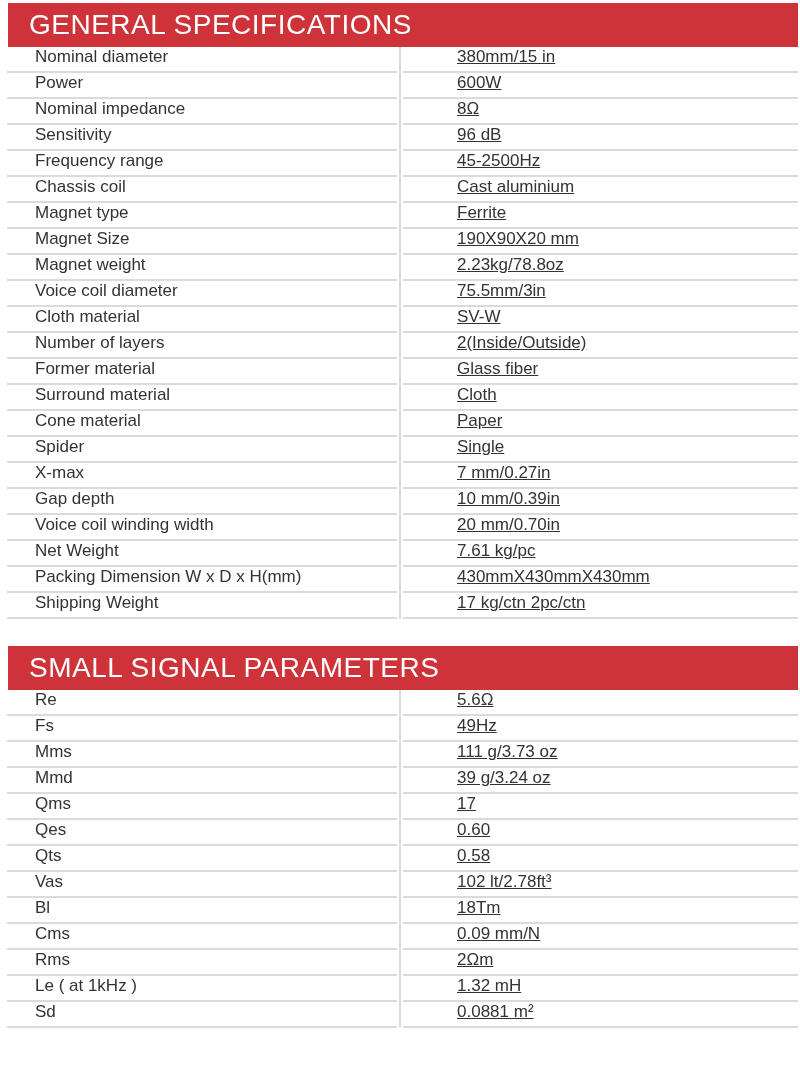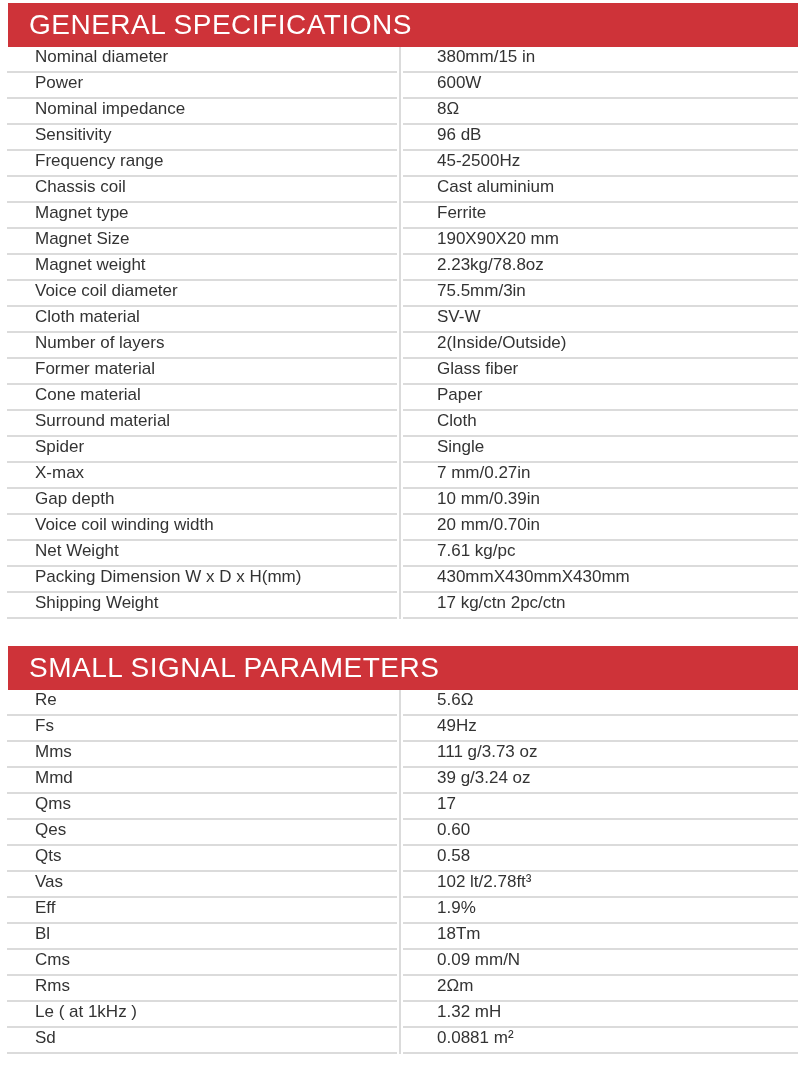--- a/index.html
+++ b/index.html
@@ -52,24 +52,25 @@
     align-items: flex-start;
   }
   .spec-label {
     padding-left: 28px;
     font-size: 17px;
     color: var(--text-dark);
     white-space: nowrap;
   }
   .spec-value {
     position: absolute;
-    left: 430px;
+    left: 450px;
     font-size: 17px;
     color: var(--text-dark);
     white-space: nowrap;
+    text-decoration: underline;
   }
   .column-divider {
     position: absolute;
     top: 0;
     bottom: 0;
     left: 390px;
     width: 2px;
     background: var(--divider-gray);
     border-left: 2px solid #ffffff;
     border-right: 2px solid #ffffff;
@@ -136,26 +137,26 @@
   </div>
         <div class="spec-row">
     <div class="spec-label">Number of layers</div>
     <div class="spec-value">2(Inside/Outside)</div>
   </div>
         <div class="spec-row">
     <div class="spec-label">Former material</div>
     <div class="spec-value">Glass fiber</div>
   </div>
         <div class="spec-row">
+    <div class="spec-label">Surround material</div>
+    <div class="spec-value">Cloth</div>
+  </div>
+        <div class="spec-row">
     <div class="spec-label">Cone material</div>
     <div class="spec-value">Paper</div>
-  </div>
-        <div class="spec-row">
-    <div class="spec-label">Surround material</div>
-    <div class="spec-value">Cloth</div>
   </div>
         <div class="spec-row">
     <div class="spec-label">Spider</div>
     <div class="spec-value">Single</div>
   </div>
         <div class="spec-row">
     <div class="spec-label">X-max</div>
     <div class="spec-value">7 mm/0.27in</div>
   </div>
         <div class="spec-row">
@@ -213,24 +214,20 @@
   </div>
         <div class="spec-row">
     <div class="spec-label">Qts</div>
     <div class="spec-value">0.58</div>
   </div>
         <div class="spec-row">
     <div class="spec-label">Vas</div>
     <div class="spec-value">102 lt/2.78ft³</div>
   </div>
         <div class="spec-row">
-    <div class="spec-label">Eff</div>
-    <div class="spec-value">1.9%</div>
-  </div>
-        <div class="spec-row">
     <div class="spec-label">Bl</div>
     <div class="spec-value">18Tm</div>
   </div>
         <div class="spec-row">
     <div class="spec-label">Cms</div>
     <div class="spec-value">0.09 mm/N</div>
   </div>
         <div class="spec-row">
     <div class="spec-label">Rms</div>
     <div class="spec-value">2Ωm</div>

